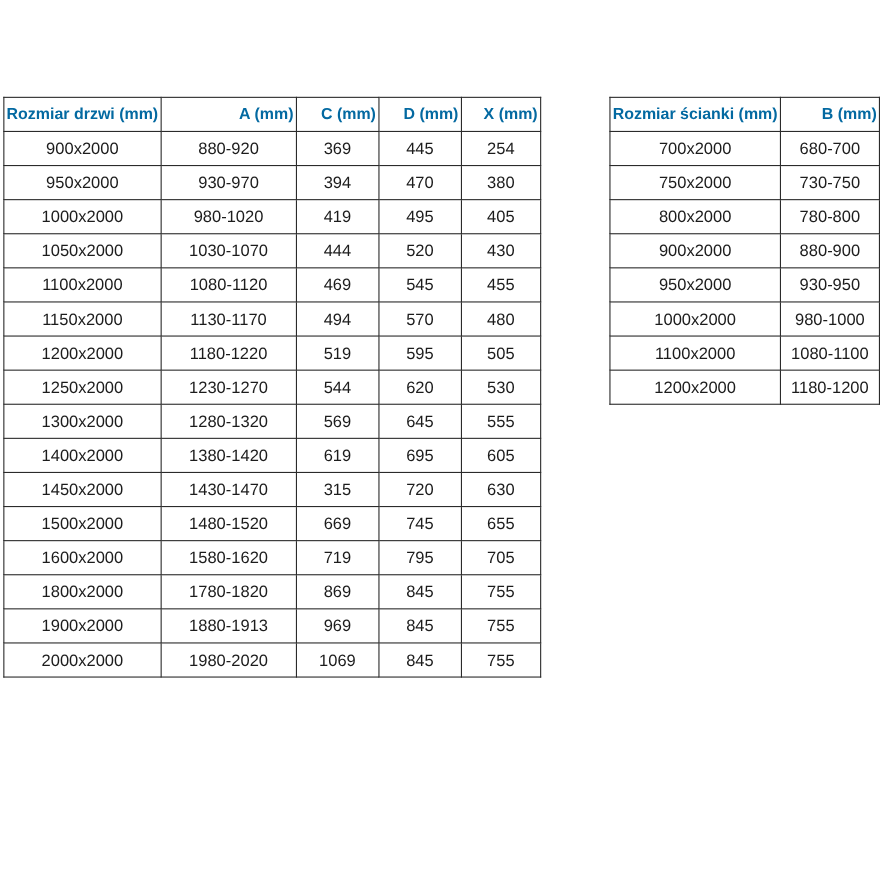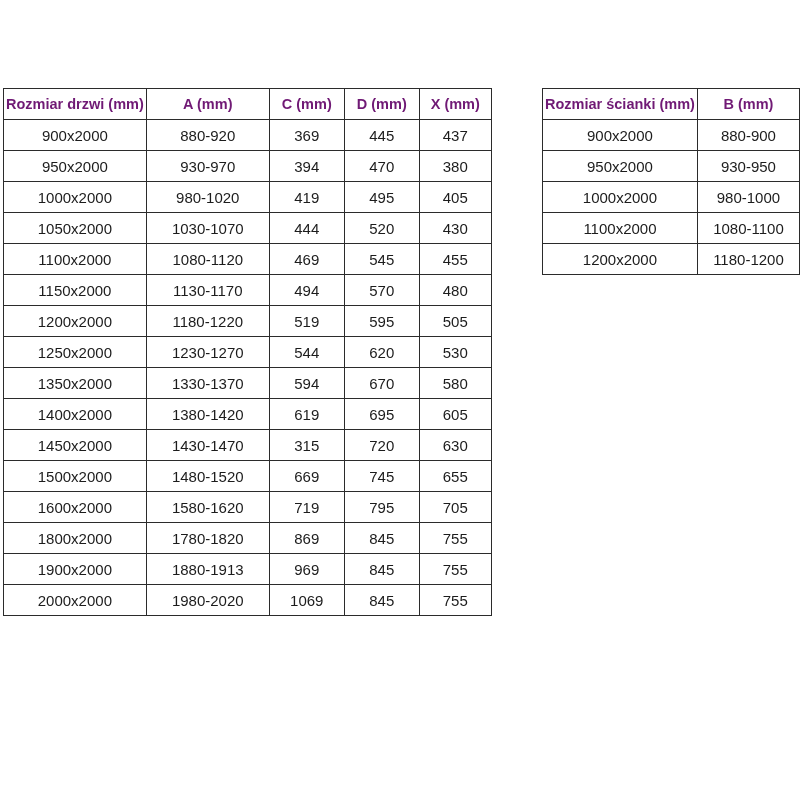--- a/index.html
+++ b/index.html
@@ -15,41 +15,42 @@
     color: #111111;
   }
   .table-wrap {
     position: absolute;
   }
   .table-wrap.left {
     left: 3px;
     top: 88px;
   }
   .table-wrap.right {
-    left: 526px;
+    left: 538px;
     top: 88px;
     padding-left: 16px;
   }
   table {
     border-collapse: collapse;
     table-layout: fixed;
   }
   th, td {
     border: 1px solid #2b2b2b;
     text-align: center;
     vertical-align: middle;
     height: 30px;
     padding: 0 2px;
     white-space: nowrap;
     overflow: hidden;
   }
   th {
     font-weight: bold;
     font-size: 14.5px;
-    color: #701a75;
+    color: #0369a1;
+    text-align: right;
   }
   td {
     font-weight: normal;
     font-size: 15px;
     color: #1c1c1c;
   }
 </style>
 </head>
 <body>
 
@@ -70,21 +71,21 @@
           <th>D (mm)</th>
           <th>X (mm)</th>
         </tr>
       </thead>
       <tbody>
         <tr>
           <td>900x2000</td>
           <td>880-920</td>
           <td>369</td>
           <td>445</td>
-          <td>437</td>
+          <td>254</td>
         </tr>
         <tr>
           <td>950x2000</td>
           <td>930-970</td>
           <td>394</td>
           <td>470</td>
           <td>380</td>
         </tr>
         <tr>
           <td>1000x2000</td>
@@ -122,25 +123,25 @@
           <td>505</td>
         </tr>
         <tr>
           <td>1250x2000</td>
           <td>1230-1270</td>
           <td>544</td>
           <td>620</td>
           <td>530</td>
         </tr>
         <tr>
-          <td>1350x2000</td>
-          <td>1330-1370</td>
-          <td>594</td>
-          <td>670</td>
-          <td>580</td>
+          <td>1300x2000</td>
+          <td>1280-1320</td>
+          <td>569</td>
+          <td>645</td>
+          <td>555</td>
         </tr>
         <tr>
           <td>1400x2000</td>
           <td>1380-1420</td>
           <td>619</td>
           <td>695</td>
           <td>605</td>
         </tr>
         <tr>
           <td>1450x2000</td>
@@ -195,20 +196,32 @@
         <col style="width: 120px;">
       </colgroup>
       <thead>
         <tr>
           <th>Rozmiar ścianki (mm)</th>
           <th>B (mm)</th>
         </tr>
       </thead>
       <tbody>
         <tr>
+          <td>700x2000</td>
+          <td>680-700</td>
+        </tr>
+        <tr>
+          <td>750x2000</td>
+          <td>730-750</td>
+        </tr>
+        <tr>
+          <td>800x2000</td>
+          <td>780-800</td>
+        </tr>
+        <tr>
           <td>900x2000</td>
           <td>880-900</td>
         </tr>
         <tr>
           <td>950x2000</td>
           <td>930-950</td>
         </tr>
         <tr>
           <td>1000x2000</td>
           <td>980-1000</td>

